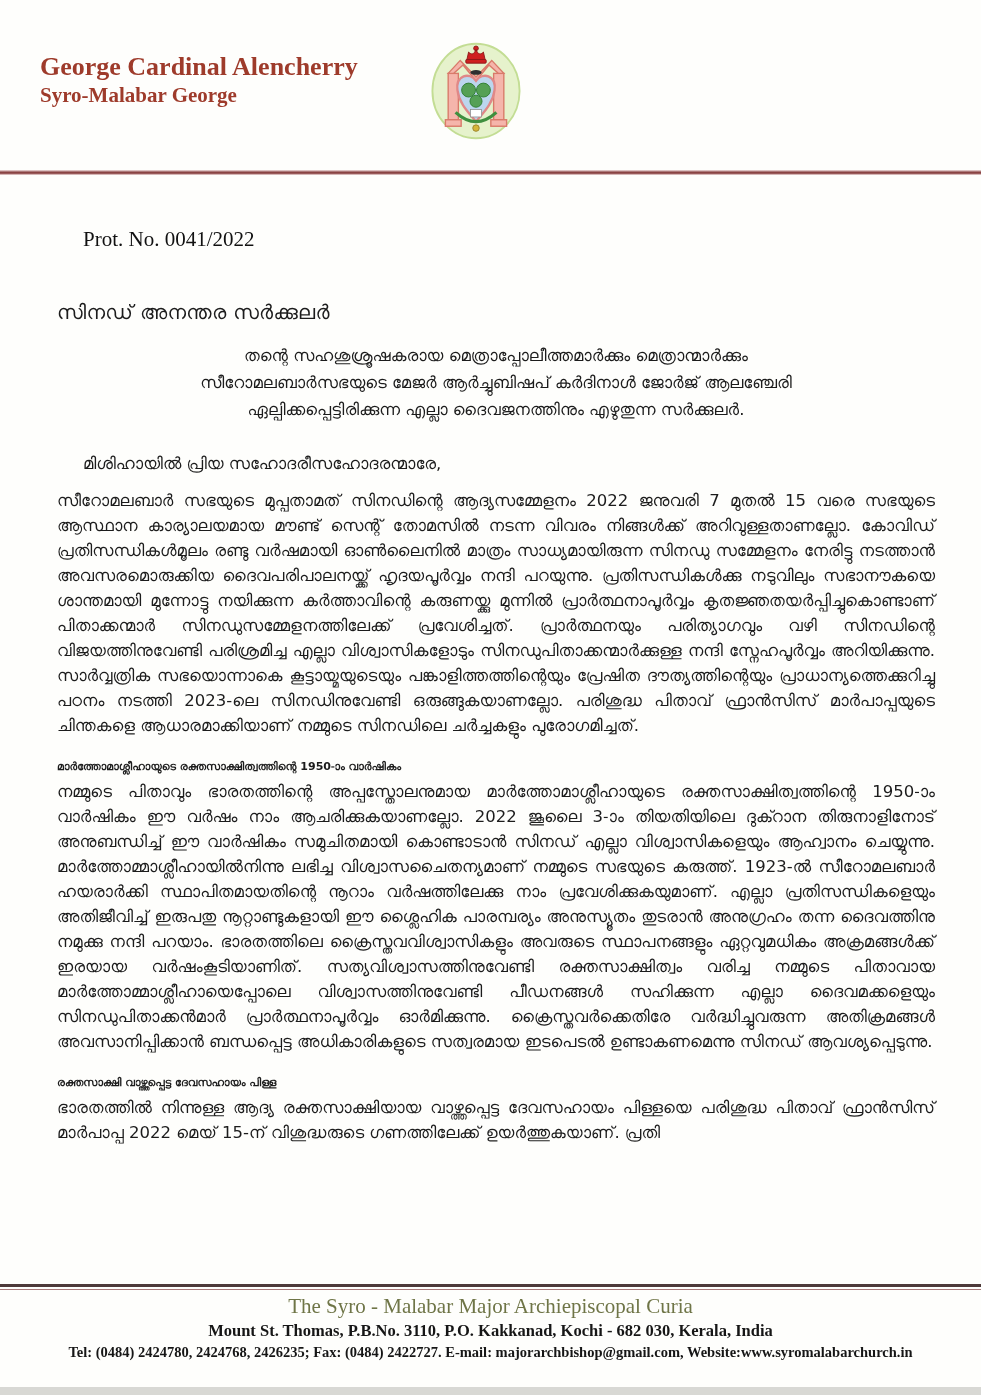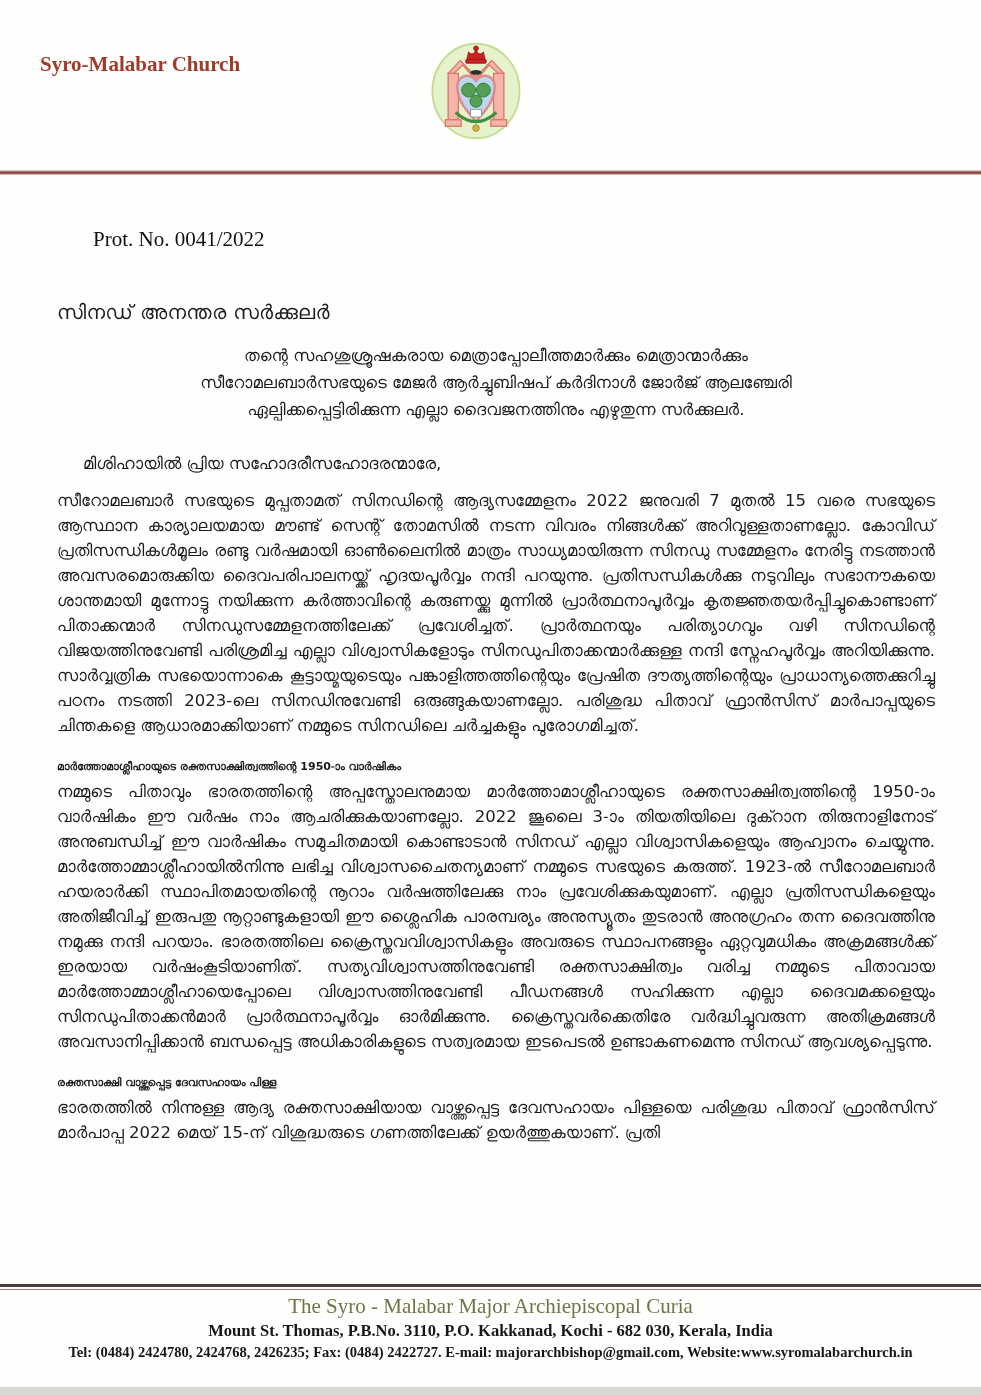--- a/index.html
+++ b/index.html
@@ -39,21 +39,21 @@
   }
   .head-rule {
     height: 5px;
     background: linear-gradient(to bottom, #f3e4e4 0%, #8a4343 45%, #8a4343 65%, #f3e4e4 100%);
   }
   
   .content {
     padding: 0 46px 0 57px;
   }
   .prot {
-    margin: 52px 0 0 36px;
+    margin: 52px 0 0 26px;
     font-family: "Liberation Serif", serif;
     font-size: 21px;
     color: #111;
   }
   .doc-title {
     margin-top: 48px;
     text-align: left;
     font-size: 20px;
     font-weight: normal;
     letter-spacing: 0.3px;
@@ -119,21 +119,22 @@
     background: #d8d8d4;
   }
 </style>
 </head>
 <body>
 
 <div class="page">
 
   <div class="letterhead">
     <div class="header-text">
-      <div class="header-sub">Syro-Malabar Church</div>
+      <div class="header-name">George Cardinal Alencherry</div>
+      <div class="header-sub">Syro-Malabar George</div>
     </div>
     <div class="emblem">
       <svg viewBox="0 0 100 110" width="96" height="102" aria-hidden="true">
         <ellipse cx="50" cy="55" rx="47" ry="51" fill="#e6f2cc" stroke="#c3dd94" stroke-width="2"></ellipse>
 
         <g fill="#f5b5ab" stroke="#d97a6a" stroke-width="1.5">
           <rect x="20" y="36" width="11" height="50"></rect>
           <rect x="69" y="36" width="11" height="50"></rect>
           <rect x="17" y="86" width="17" height="7"></rect>
           <rect x="66" y="86" width="17" height="7"></rect>

